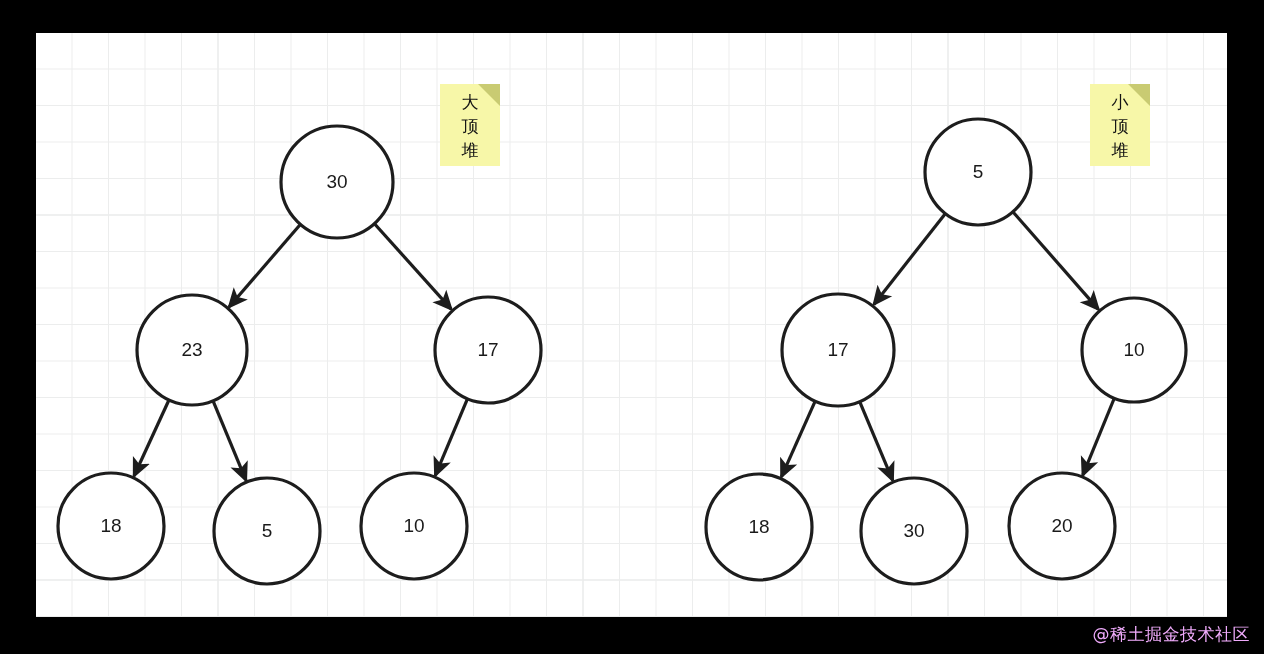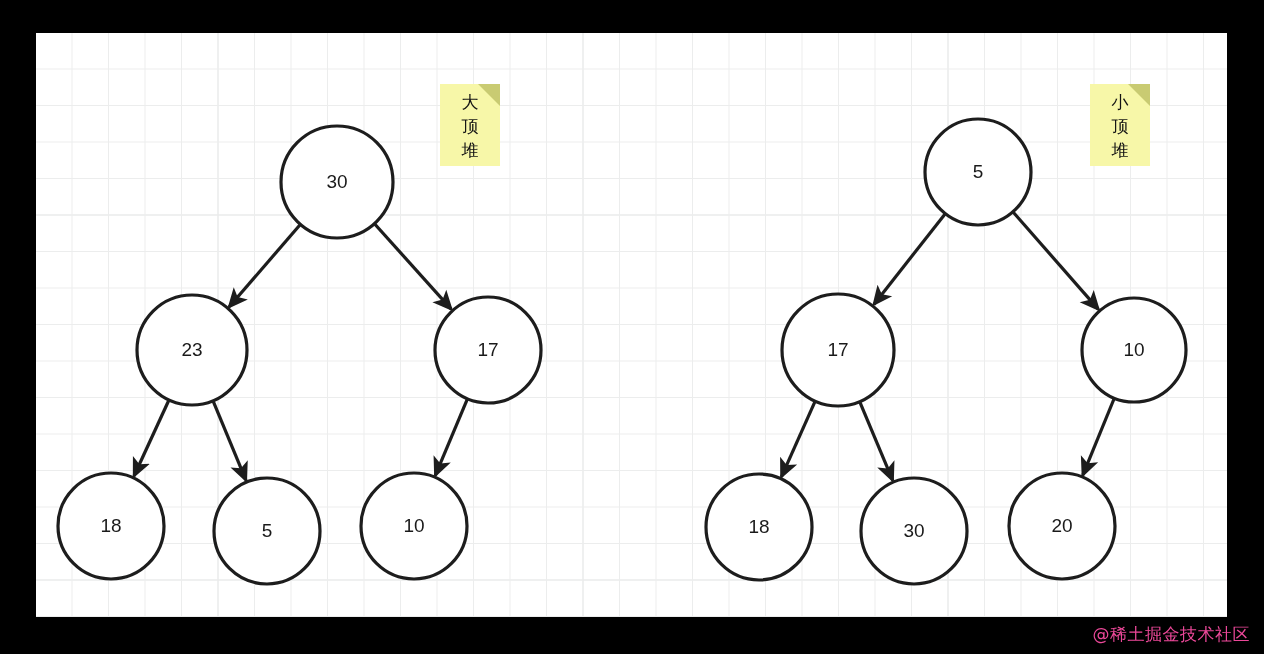--- a/index.html
+++ b/index.html
@@ -105,21 +105,21 @@
     white-space: pre-line;
   }
 
   
   #watermark {
     position: absolute;
     right: 14px;
     bottom: 8px;
     font-family: "DejaVu Sans", "Liberation Sans", sans-serif;
     font-size: 17px;
-    color: #ec4899;
+    color: #f0abfc;
     letter-spacing: 0.5px;
     white-space: nowrap;
   }
 </style>
 </head>
 <body>
 
 <div id="stage">
 
   <div id="canvas">

